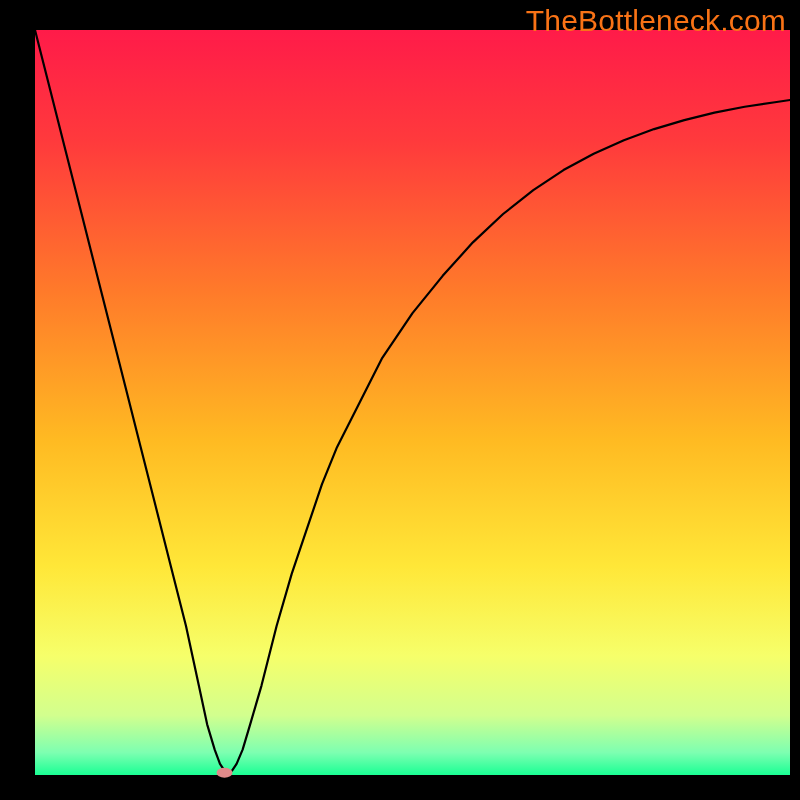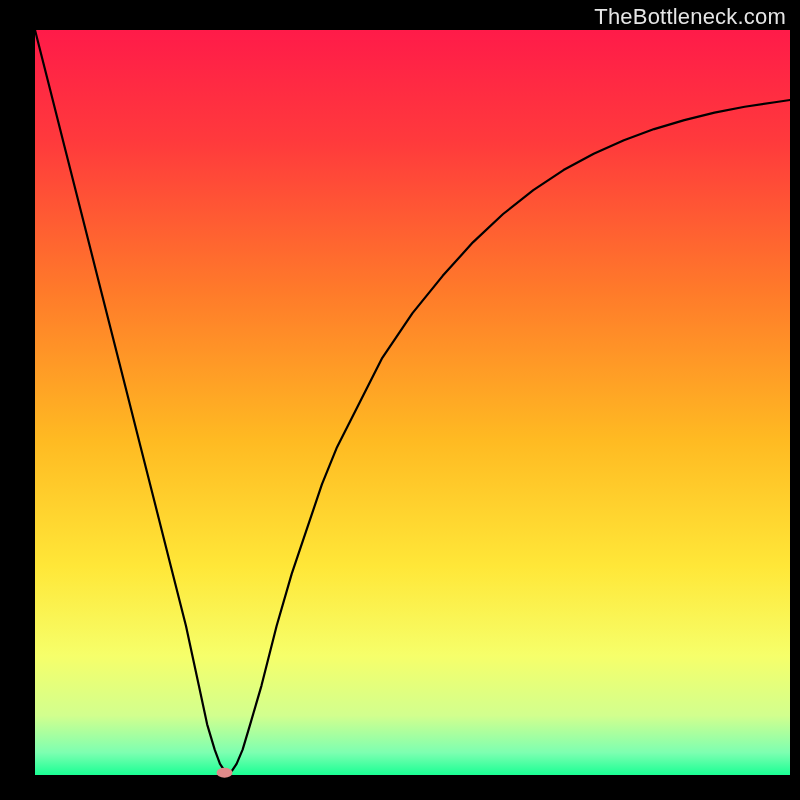--- a/index.html
+++ b/index.html
@@ -13,22 +13,22 @@
   }
   .frame {
     position: relative;
     width: 800px;
     height: 800px;
   }
   .watermark {
     position: absolute;
     top: 4px;
     right: 14px;
-    color: #e5e5e5;
-    font-size: 22px;
+    color: #f97316;
+    font-size: 30px;
     font-weight: 400;
     letter-spacing: 0.2px;
     z-index: 20;
   }
   svg {
     display: block;
     position: absolute;
     left: 0;
     top: 0;
   }

